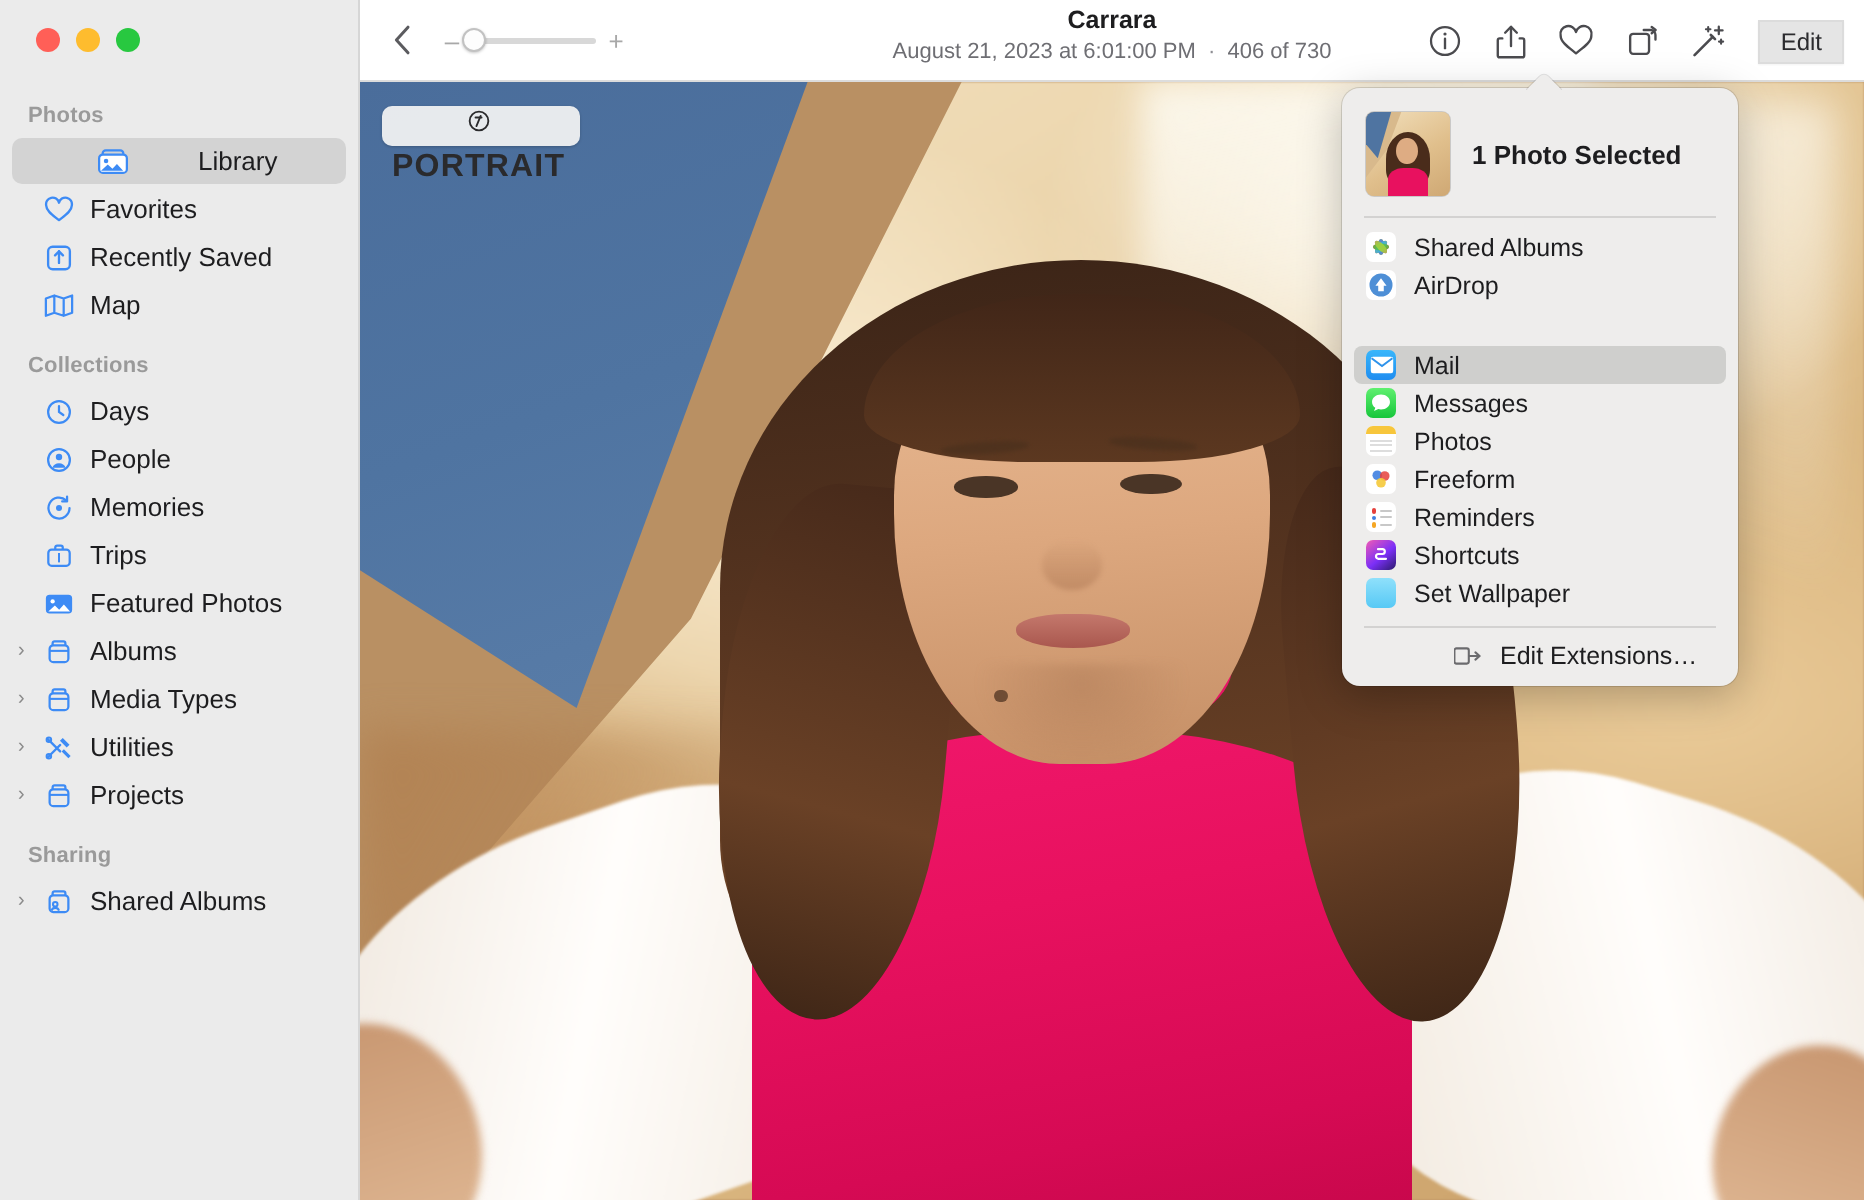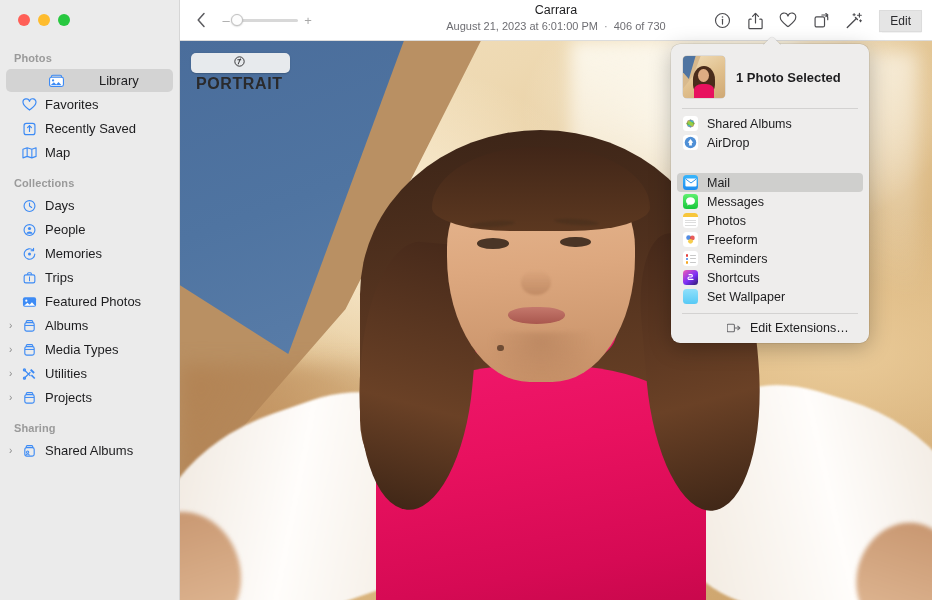--- a/index.html
+++ b/index.html
@@ -78,21 +78,21 @@
     position:absolute; left:-5px; top:50%; transform:translateY(-50%);
     width:12px; height:12px; border-radius:50%;
     background:#fdfdfd; border:1px solid #c2c2c2;
     box-shadow:0 0.5px 1.5px rgba(0,0,0,.22);
   }
 
   .tb-center {
     position:absolute; left:0; right:0; top:3px;
     text-align:center; pointer-events:none;
   }
-  .tb-title { font-size:12.5px; color:#1d1d1f; font-weight:400; line-height:15px; }
+  .tb-title { font-size:12.5px; color:#1d1d1f; font-weight:700; line-height:15px; }
   .tb-sub   { font-size:11px; color:#6e6e73; line-height:14px; margin-top:1px; }
   .tb-sub .dot { padding:0 3px; color:#8e8e93; }
 
   .tb-right {
     position:absolute; right:10px; top:0; height:41px;
     display:flex; align-items:center; gap:11px;
   }
   .tb-icon {
     width:22px; height:22px; display:flex; align-items:center;
     justify-content:center; color:#4b4b4f;

